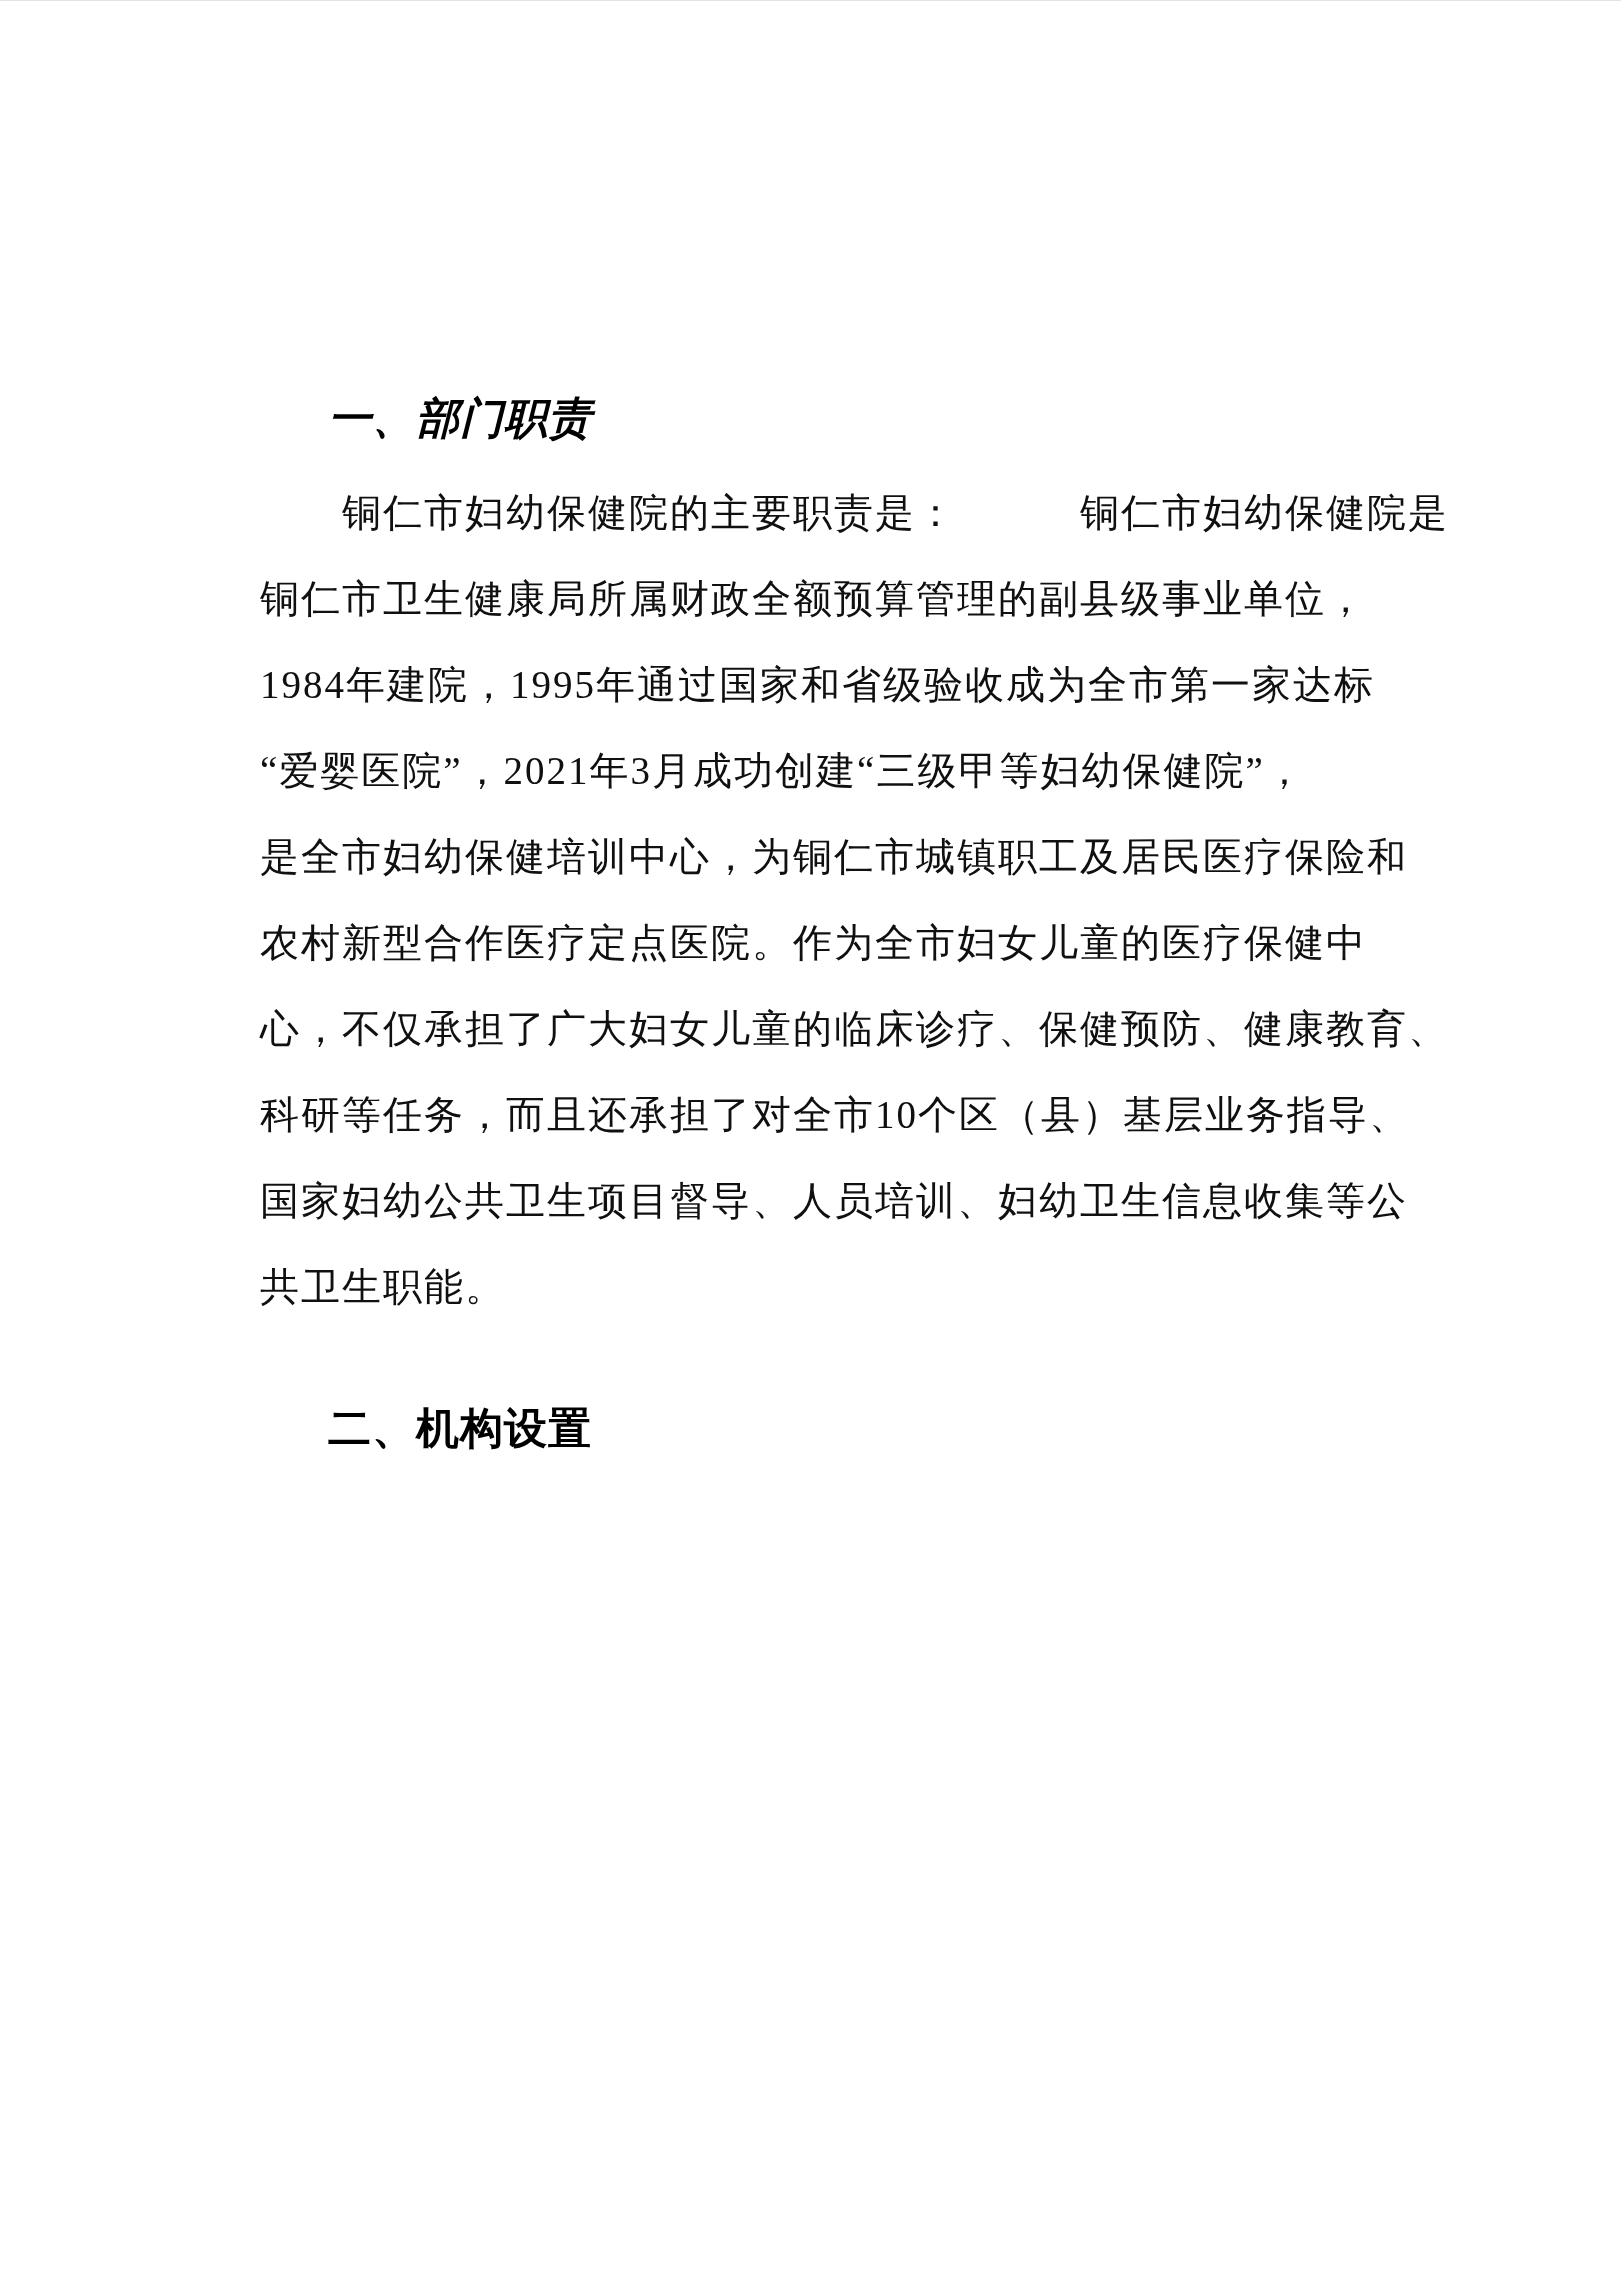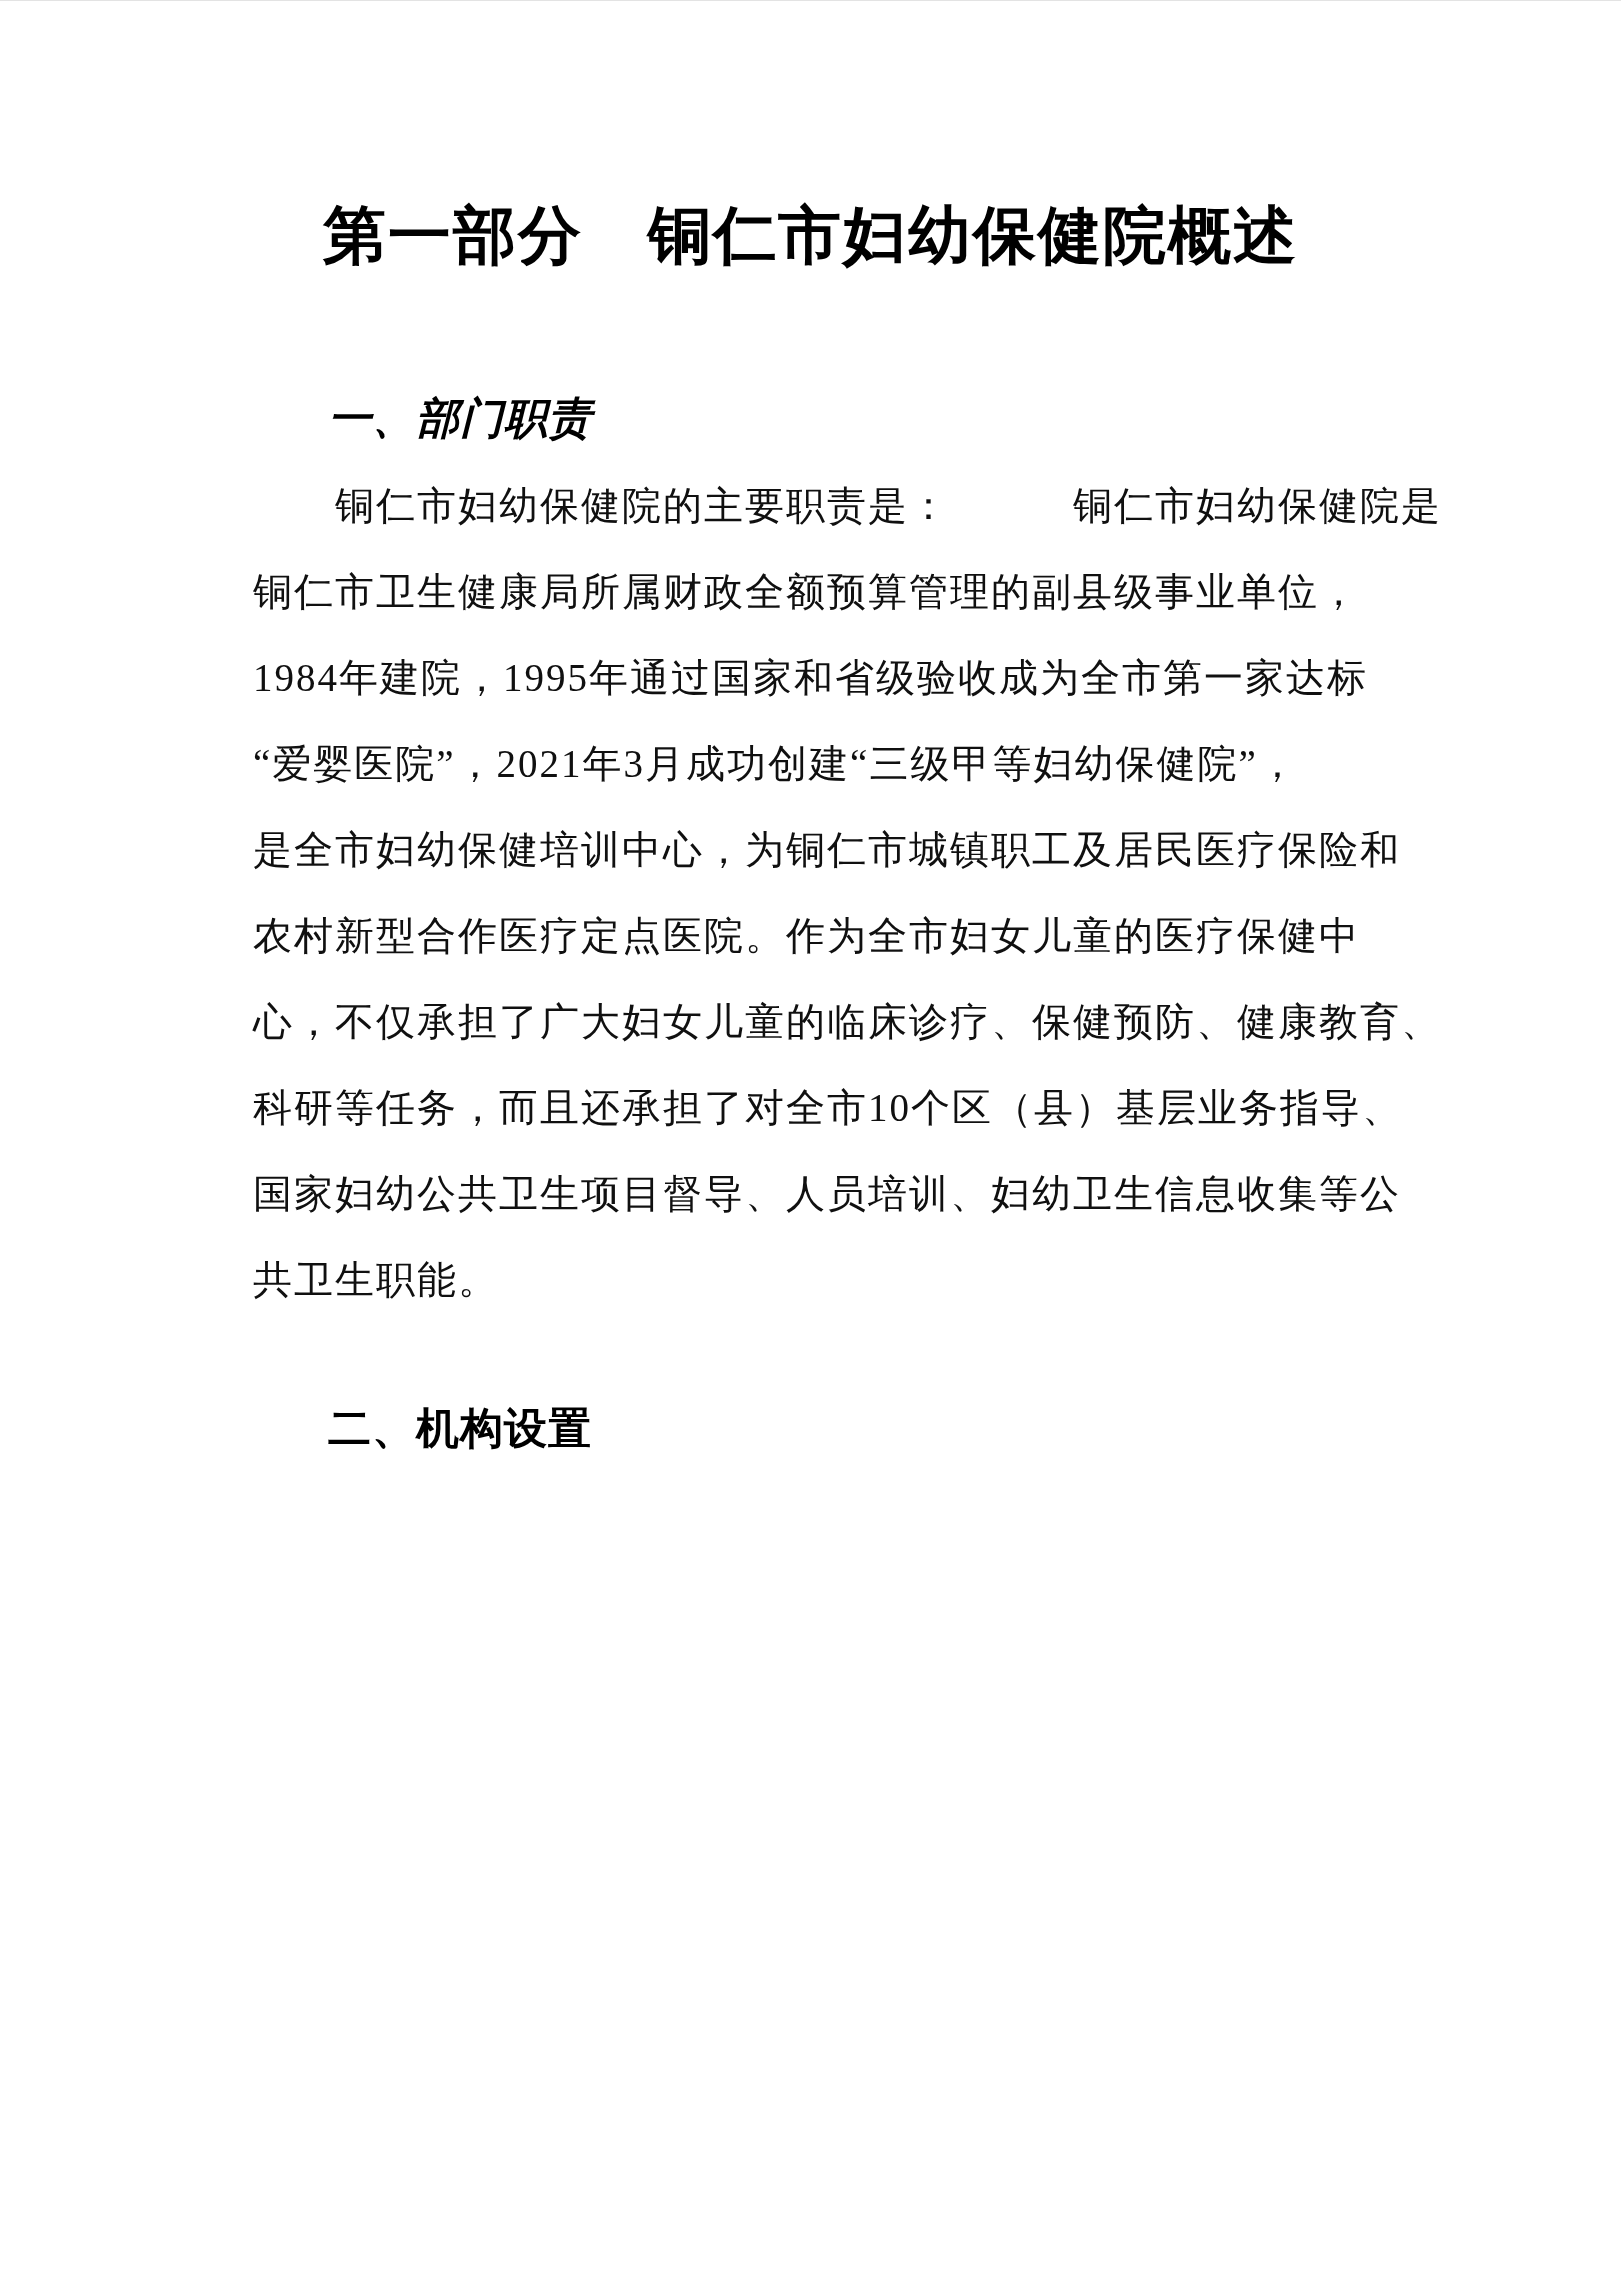--- a/index.html
+++ b/index.html
@@ -43,21 +43,21 @@
     letter-spacing: 1px;
     color: #000000;
     white-space: pre-wrap;
   }
   .heading-1 { top: 392px; font-style: italic; }
   .heading-2 { top: 1402px; }
   .body-text {
     position: absolute;
     left: 245px;
     width: 1225px;
-    margin: 8px;
+    margin: 15px;
     font-family: "Liberation Serif", "DejaVu Serif", serif;
     font-size: 39px;
     line-height: 86px;
     letter-spacing: 2px;
     color: #101010;
     white-space: pre-wrap;
     text-align: left;
   }
   .para-1 { top: 454px; }
   .para-2 { top: 1478px; }
@@ -72,21 +72,20 @@
     line-height: 39px;
     letter-spacing: 1px;
     color: #000000;
   }
 </style>
 </head>
 <body>
 
 <div class="page">
 
-  <h1 class="doc-title">第一部分　铜仁市妇幼保健院概述</h1>
 
   <h2 class="sec-heading heading-1">一、部门职责</h2>
 
   <p class="body-text para-1">　　铜仁市妇幼保健院的主要职责是：　　　铜仁市妇幼保健院是
 铜仁市卫生健康局所属财政全额预算管理的副县级事业单位，
 1984年建院，1995年通过国家和省级验收成为全市第一家达标
 “爱婴医院”，2021年3月成功创建“三级甲等妇幼保健院”，
 是全市妇幼保健培训中心，为铜仁市城镇职工及居民医疗保险和
 农村新型合作医疗定点医院。作为全市妇女儿童的医疗保健中
 心，不仅承担了广大妇女儿童的临床诊疗、保健预防、健康教育、

